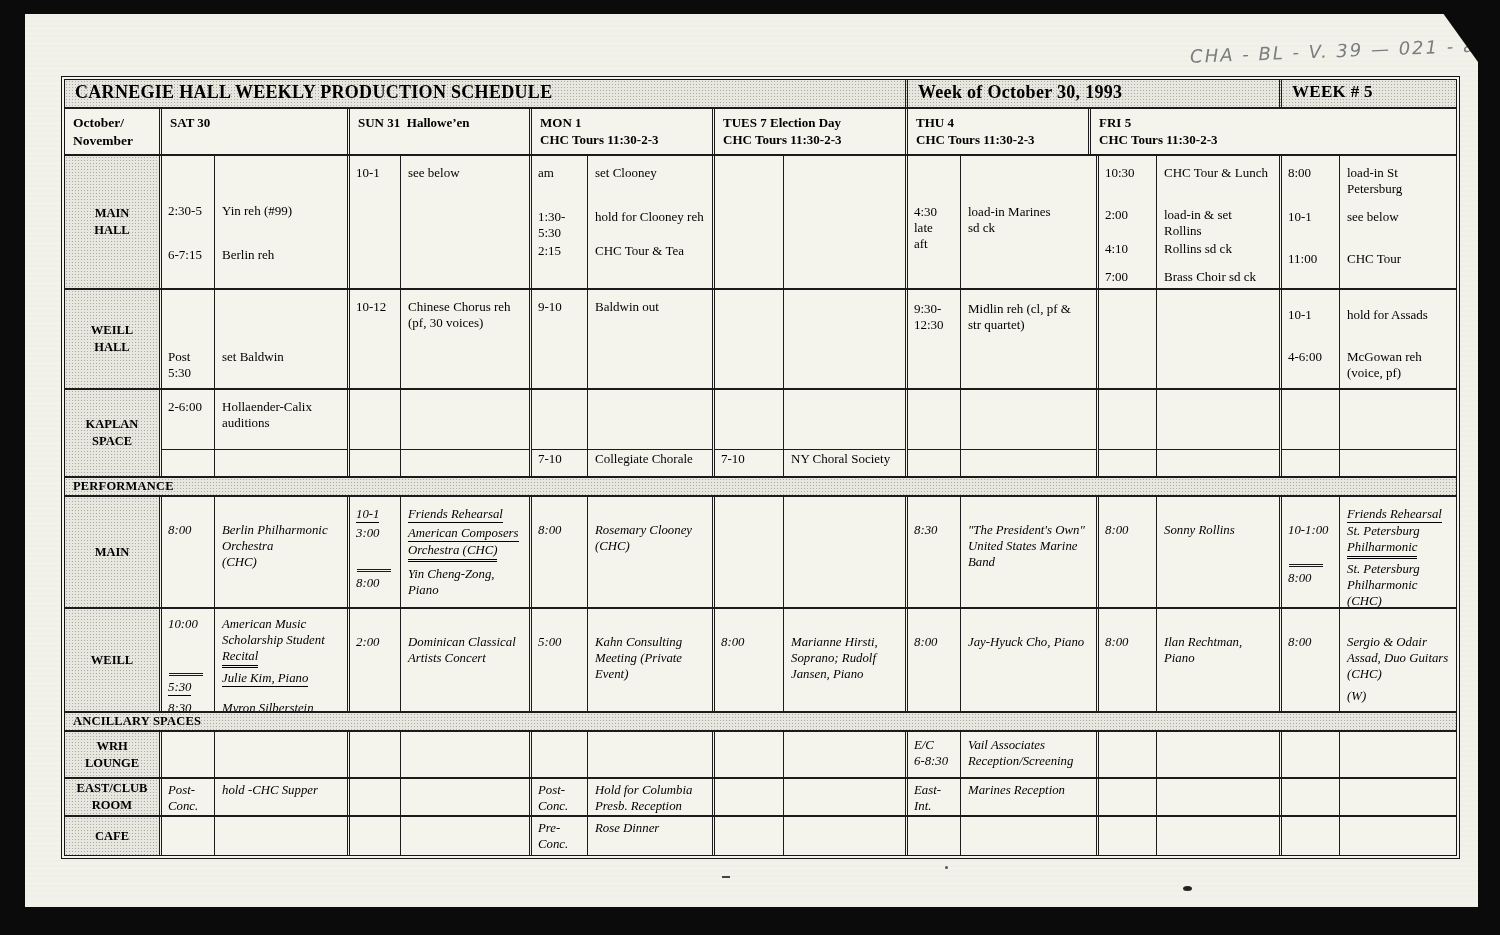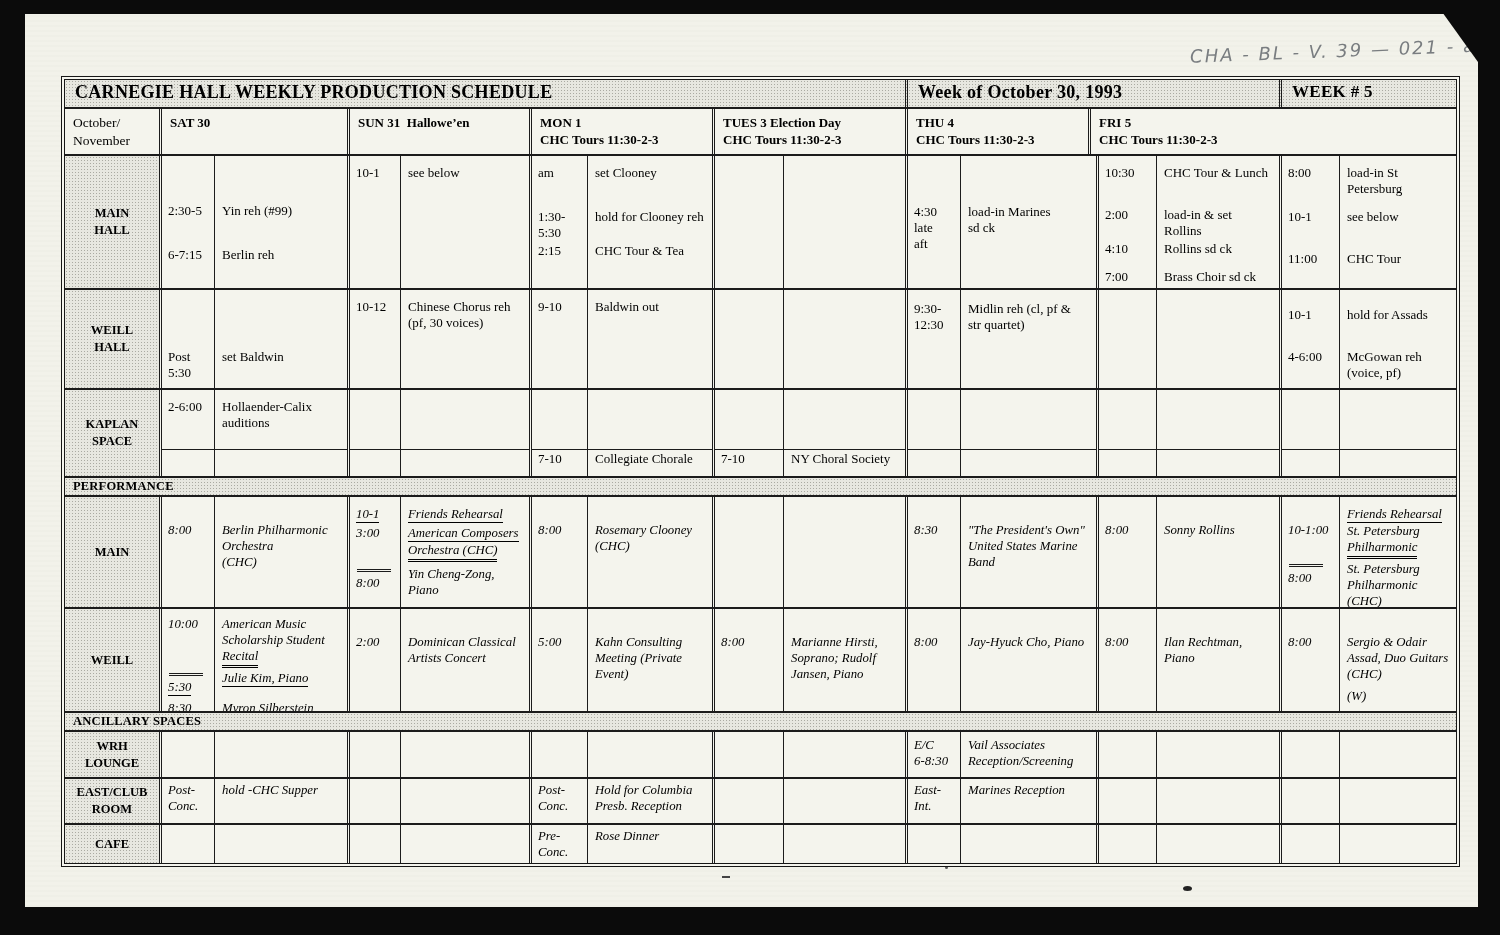--- a/index.html
+++ b/index.html
@@ -31,21 +31,21 @@
   
   .r-title{height:29px}
   .th{font-weight:bold;font-size:18px;padding:2px 10px;letter-spacing:.3px;white-space:nowrap;overflow:hidden}
   .th1{width:840px;flex:0 0 840px}
   .th2{width:374px;flex:0 0 374px;border-left:3px double #1b1b1b}
   .th3{width:177px;flex:0 0 177px;border-left:3px double #1b1b1b;font-size:17px}
 
   
   .r-dayhdr{height:47px}
   .hcell{border-left:3px double #1b1b1b;padding:5px 8px;font-weight:bold;font-size:13px;line-height:17px}
-  .mlabel{padding:5px 8px;font-weight:normal;font-size:13.5px;line-height:18px;white-space:pre-line}
+  .mlabel{padding:5px 8px;font-weight:bold;font-size:13.5px;line-height:18px;white-space:pre-line}
 
   
   .day{border-left:3px double #1b1b1b;position:relative;display:flex;flex-direction:column;overflow:hidden}
   .day::before{content:"";position:absolute;top:0;bottom:0;left:calc(var(--tw) - 3px);width:1px;background:#1c1c1c}
   .lbl{display:flex;align-items:center;justify-content:center;text-align:center;font-weight:bold;
        font-size:12.5px;line-height:17px;white-space:pre-line;padding:2px}
   .e{display:flex;align-items:flex-start}
   .t{flex:0 0 calc(var(--tw) - 3px);padding:1px 3px 1px 6px;font-size:13px;line-height:16px}
   .d{flex:1;padding:1px 6px 1px 8px;font-size:13px;line-height:16px}
   .t span,.d span{white-space:pre-line}
@@ -67,21 +67,21 @@
   .subzone{flex:0 0 27px;border-top:1.5px solid #1b1b1b;display:flex;flex-direction:column;}
 
   .bar{height:19px}
   .bar .barlbl{width:100%;font-weight:bold;font-size:12.5px;padding:1px 8px;letter-spacing:.2px}
 
   .r-perfmain{height:112px}
   .r-perfweill{height:104px}
   .it .t,.it .d{font-style:italic;font-size:12.8px;line-height:16px}
 
   .r-wrh{height:47px}
-  .r-east{height:46px}
+  .r-east{height:38px}
   .r-cafe{height:38px}
 </style>
 </head>
 <body>
 
 <div class="paper">
   <div class="annotation">CHA - BL - V. 39 — 021 - a</div>
   <div class="speck1"></div>
   <div class="speck2"></div>
   <div class="speck3"></div>
@@ -101,21 +101,21 @@
         <div><span>SAT 30</span></div>
       </div>
       <div class="hcell c-sun">
         <div><span>SUN 31</span>&nbsp;&nbsp;<span>Hallowe’en</span></div>
       </div>
       <div class="hcell c-mon">
         <div><span>MON 1</span></div>
         <div>CHC Tours 11:30-2-3</div>
       </div>
       <div class="hcell c-tue">
-        <div><span>TUES 3</span> <span>Election Day</span></div>
+        <div><span>TUES 7</span> <span>Election Day</span></div>
         <div>CHC Tours 11:30-2-3</div>
       </div>
       <div class="hcell c-thu">
         <div><span>THU 4</span></div>
         <div>CHC Tours 11:30-2-3</div>
       </div>
       <div class="hcell c-fri">
         <div><span>FRI 5</span></div>
         <div>CHC Tours 11:30-2-3</div>
       </div>

